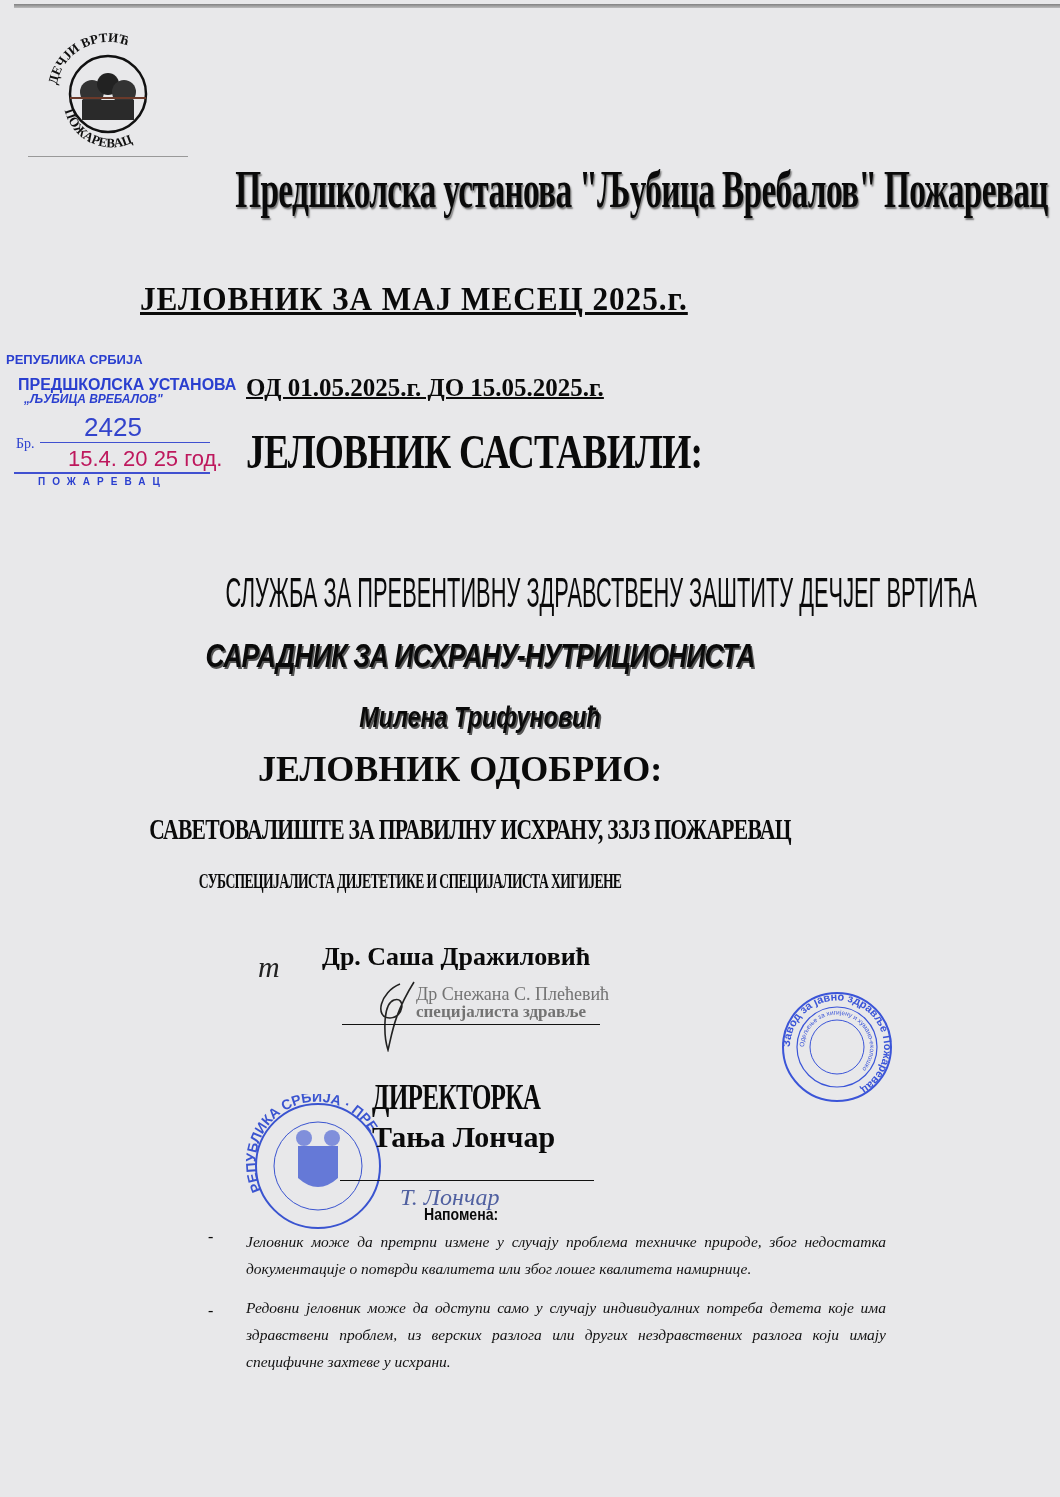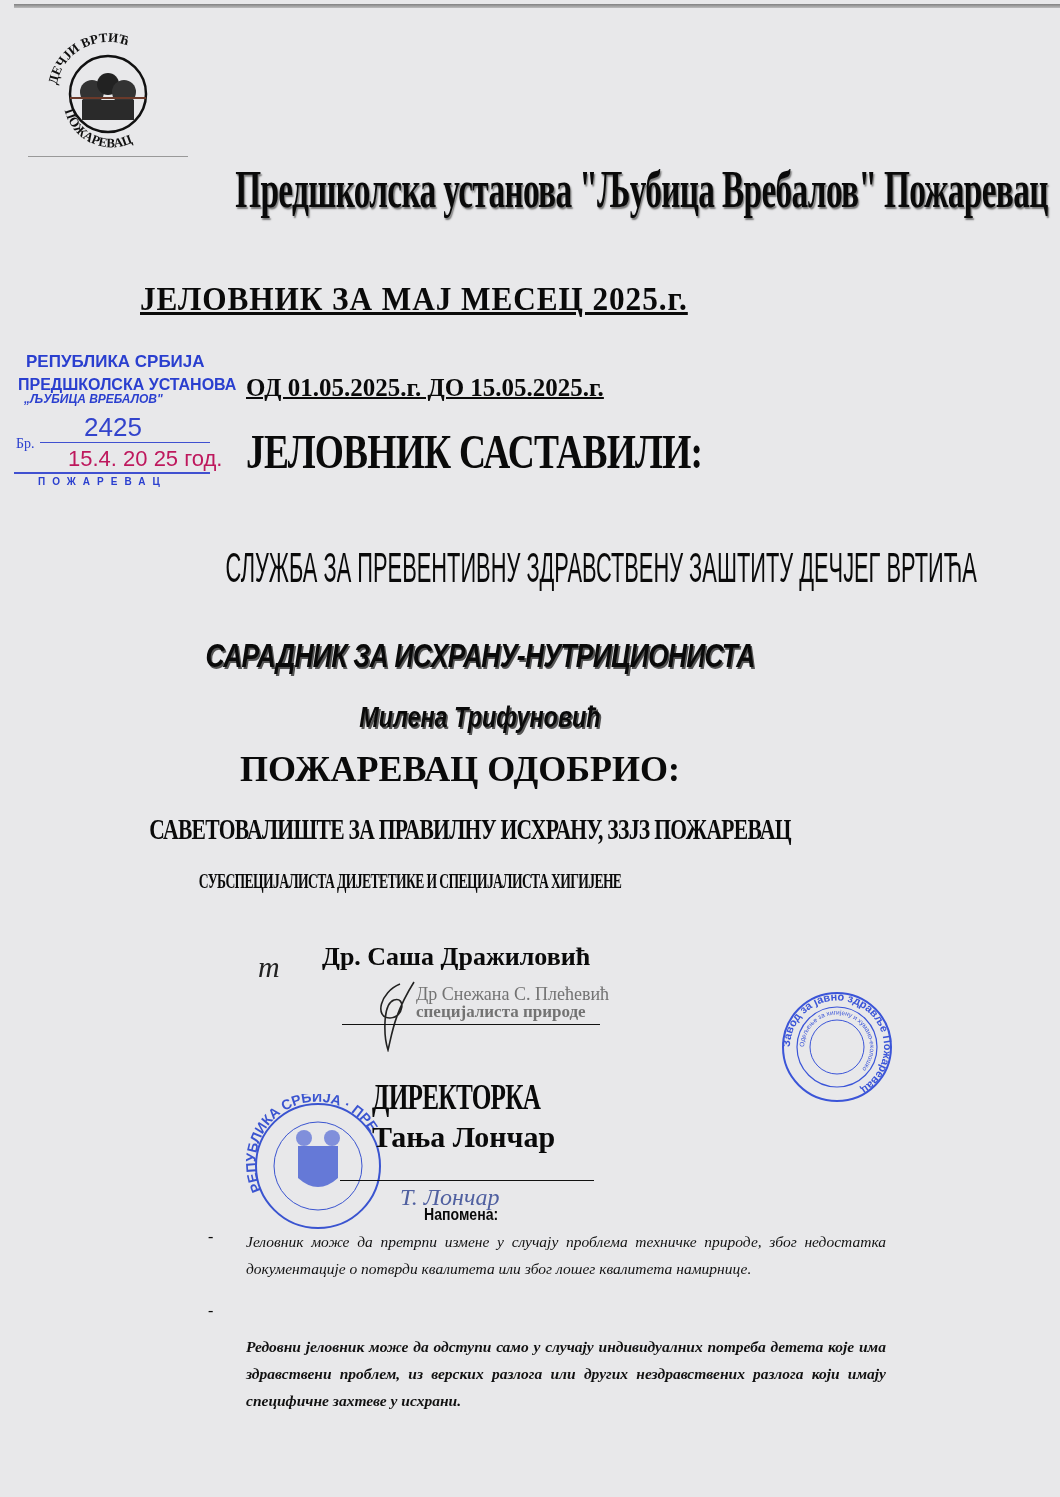--- a/index.html
+++ b/index.html
@@ -21,38 +21,38 @@
     font-family:"Liberation Serif", serif; font-weight:bold; font-size:52px;
     transform:scaleX(0.64); transform-origin:center; white-space:nowrap; letter-spacing:-1px;
     text-shadow:2px 2px 2px #777; }
   .menu-title { position:absolute; left:140px; top:280px; font-weight:bold; font-size:34px;
     text-decoration:underline; text-decoration-thickness:3px; white-space:nowrap;
     transform:scaleX(0.92); transform-origin:left; letter-spacing:1px; }
 
   
   .reg-stamp { position:absolute; left:6px; top:350px; width:206px; height:150px; color:#2a3fcf;
     font-family:"Liberation Sans", sans-serif; }
-  .reg-stamp .l1 { position:absolute; left:20px; top:2px; font-size:17px; font-weight:bold; letter-spacing:0px; white-space:nowrap; }
+  .reg-stamp .l1 { position:absolute; left:0; top:2px; font-size:13px; font-weight:bold; letter-spacing:0px; white-space:nowrap; }
   .reg-stamp .l2 { position:absolute; left:12px; top:26px; font-size:16px; font-weight:bold; white-space:nowrap; }
   .reg-stamp .l3 { position:absolute; left:18px; top:42px; font-size:12px; font-weight:bold; white-space:nowrap; font-style:italic; }
   .reg-stamp .bo { position:absolute; left:10px; top:86px; font-size:14px;font-family:Liberation Serif, serif; }
   .reg-stamp .num { position:absolute; left:78px; top:62px; font-size:26px; font-family:"Liberation Sans", sans-serif; font-weight:normal; color:#3344cc; }
   .reg-stamp .line1 { position:absolute; left:34px; top:92px; width:170px; height:1px; background:#4050d0; }
   .reg-stamp .date { position:absolute; left:62px; top:96px; font-size:22px; color:#be185d; white-space:nowrap; }
   .reg-stamp .line2 { position:absolute; left:8px; top:122px; width:196px; height:2px; background:#4050d0; }
   .reg-stamp .city { position:absolute; left:32px; top:126px; font-size:10px; font-weight:bold; letter-spacing:7px; white-space:nowrap; }
 
   .date-range { position:absolute; left:246px; top:374px; font-weight:bold; font-size:25px;
     text-decoration:underline; text-decoration-thickness:2px; white-space:nowrap; }
   .compiled-title { position:absolute; left:246px; top:424px; font-weight:bold; font-size:48px;
     white-space:nowrap; transform:scaleX(0.78); transform-origin:left; letter-spacing:-1px; }
 
   .service { position:absolute; left:0; top:548px; width:940px; text-align:center; font-family:"Liberation Sans", sans-serif;
     font-size:42px; white-space:nowrap; transform:scaleX(0.52); transform-origin:470px 0; left:0; }
-  .service-wrap { position:absolute; left:0; top:544px; width:997px; }
+  .service-wrap { position:absolute; left:0; top:569px; width:997px; }
   .nutri-title { position:absolute; left:0; top:636px; width:960px; text-align:center; font-family:"Liberation Sans", sans-serif;
     font-weight:900; font-style:italic; font-size:34px; white-space:nowrap; transform:scaleX(0.78); transform-origin:480px 0;
     text-shadow:2px 2px 0 #555; letter-spacing:-1px; }
   .nutri-name { position:absolute; left:0; top:700px; width:960px; text-align:center; font-family:"Liberation Sans", sans-serif;
     font-weight:900; font-style:italic; font-size:30px; white-space:nowrap; transform:scaleX(0.78); transform-origin:480px 0;
     text-shadow:2px 2px 0 #555; }
   .approved-title { position:absolute; left:0; top:748px; width:920px; text-align:center; font-weight:bold; font-size:36px; white-space:nowrap; }
   .counsel { position:absolute; left:0; top:812px; width:940px; text-align:center; font-weight:bold; font-size:30px; white-space:nowrap;
     transform:scaleX(0.72); transform-origin:470px 0; letter-spacing:-1px; }
   .subspec { position:absolute; left:0; top:868px; width:820px; text-align:center; font-weight:bold; font-size:22px; white-space:nowrap;
@@ -71,21 +71,21 @@
   .director-title { position:absolute; left:372px; top:1076px; font-weight:bold; font-size:36px; white-space:nowrap;
     transform:scaleX(0.7); transform-origin:left; letter-spacing:-1px; }
   .director-name { position:absolute; left:372px; top:1120px; font-weight:bold; font-size:30px; white-space:nowrap; }
   .sign-line2 { position:absolute; left:340px; top:1180px; width:254px; height:1px; background:#111; }
   .sig3 { position:absolute; left:400px; top:1184px; font-style:italic; font-size:24px; color:#5060a0; white-space:nowrap; }
   .republic-stamp { position:absolute; left:244px; top:1094px; width:150px; height:136px; }
 
   .note-title { position:absolute; left:424px; top:1206px; font-weight:bold; font-size:16px; font-family:"Liberation Sans", sans-serif; white-space:nowrap; transform:scaleX(0.88); transform-origin:left; }
   .note { position:absolute; left:246px; width:640px; font-style:italic; font-size:15.5px; line-height:27px; text-align:justify; color:#111; }
   .note1 { top:1228px; }
-  .note2 { top:1333px;font-weight:bold; }
+  .note2 { top:1294px; }
   .bullet { position:absolute; left:208px; font-size:16px; }
   .b1 { top:1228px; } .b2 { top:1302px; }
 </style>
 </head>
 <body>
 
 <div class="page">
   <div class="top-edge"></div>
 
   <svg class="logo" viewBox="0 0 140 120">
@@ -121,32 +121,32 @@
 
   <div class="date-range">ОД 01.05.2025.г. ДО 15.05.2025.г.</div>
   <div class="compiled-title">ЈЕЛОВНИК САСТАВИЛИ:</div>
 
   <div class="service-wrap">
     <div class="service" style="position:relative;top:0;">СЛУЖБА ЗА ПРЕВЕНТИВНУ ЗДРАВСТВЕНУ ЗАШТИТУ ДЕЧЈЕГ ВРТИЋА</div>
   </div>
   <div class="nutri-title">САРАДНИК ЗА ИСХРАНУ-НУТРИЦИОНИСТА</div>
   <div class="nutri-name">Милена Трифуновић</div>
 
-  <div class="approved-title">ПОЖАРЕВАЦ ОДОБРИО:</div>
+  <div class="approved-title">ЈЕЛОВНИК ОДОБРИО:</div>
   <div class="counsel">САВЕТОВАЛИШТЕ ЗА ПРАВИЛНУ ИСХРАНУ, ЗЗЈЗ ПОЖАРЕВАЦ</div>
   <div class="subspec">СУБСПЕЦИЈАЛИСТА ДИЈЕТЕТИКЕ И СПЕЦИЈАЛИСТА ХИГИЈЕНЕ</div>
 
   <div class="sig1">m</div>
   <div class="sasa">Др. Саша Дражиловић</div>
   <svg class="sig2" viewBox="0 0 46 74">
     <path d="M30,6 C10,14 4,40 20,40 C34,40 36,18 24,22 C12,26 14,60 18,72 C22,56 24,36 44,4" fill="none" stroke="#222" stroke-width="1.6"></path>
   </svg>
   <div class="spec-stamp">
     <div class="n">Др Снежана С. Плећевић</div>
-    <div class="r">специјалиста природе</div>
+    <div class="r">специјалиста здравље</div>
   </div>
   <div class="sign-line1"></div>
 
   <svg class="zavod-stamp" viewBox="0 0 138 118">
     <defs>
       <path id="zOuter" d="M22,59 A47,47 0 1 1 22,60"></path>
       <path id="zInner" d="M36,59 A33,33 0 1 1 36,60"></path>
     </defs>
     <circle cx="69" cy="59" r="54" fill="none" stroke="#3b55d8" stroke-width="2"></circle>
     <circle cx="69" cy="59" r="40" fill="none" stroke="#3b55d8" stroke-width="1.2"></circle>

